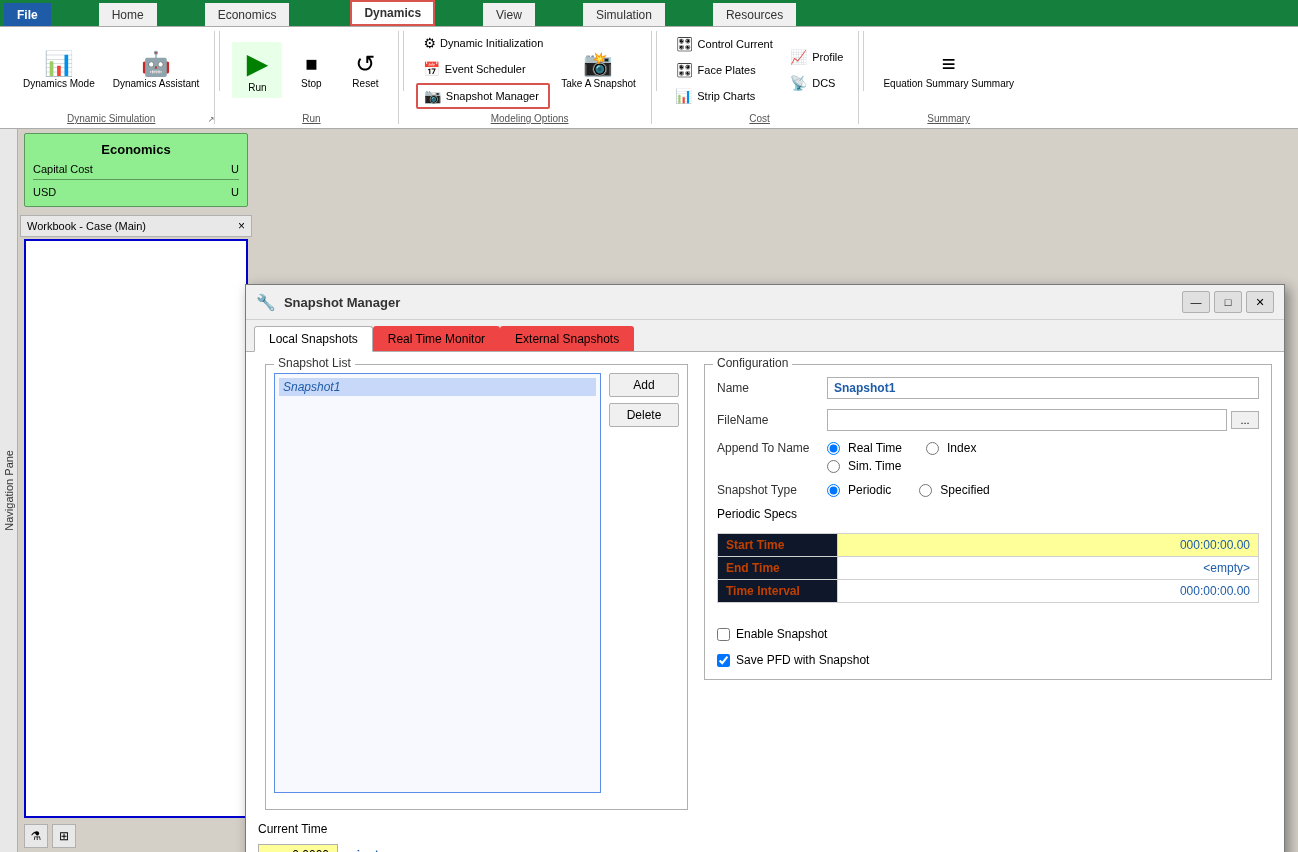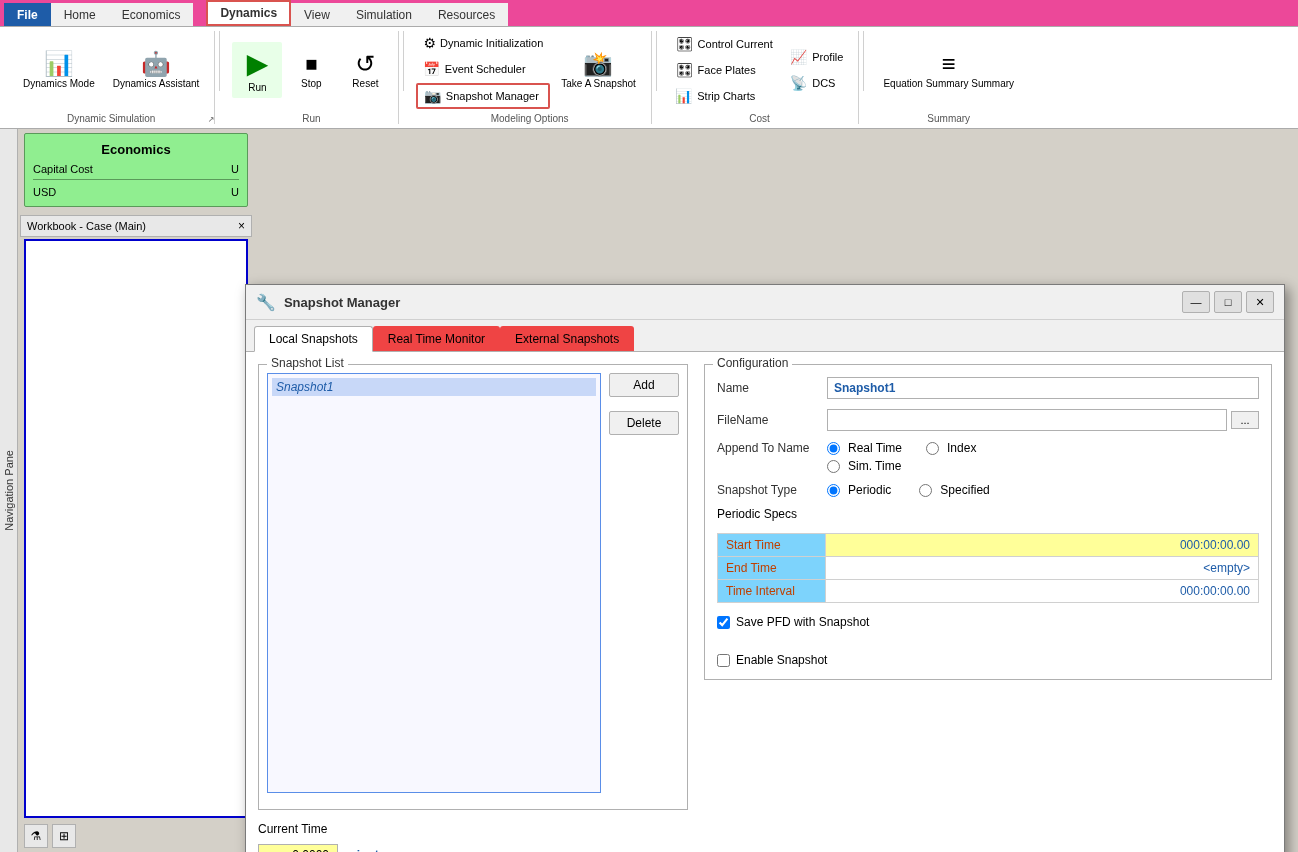--- a/index.html
+++ b/index.html
@@ -3,30 +3,30 @@
   <meta charset="utf-8">
   <style>
     * { box-sizing: border-box; margin: 0; padding: 0; }
     body { font-family: 'Segoe UI', Tahoma, Geneva, Verdana, sans-serif; font-size: 12px; background: #d4d0c8; overflow: hidden; width: 1298px; height: 852px; }
 
     
     .app-container { display: flex; flex-direction: column; height: 852px; width: 1298px; }
 
     
     .ribbon { background: #f0f0f0; border-bottom: 1px solid #ababab; }
-    .ribbon-tabs { display: flex; align-items: flex-end; background: #ec4899; padding-left: 4px; }
+    .ribbon-tabs { display: flex; align-items: flex-end; background: #15803d; padding-left: 4px; gap: 48px; }
     .ribbon-tab { padding: 4px 12px; font-size: 12px; cursor: pointer; border: 1px solid transparent; border-bottom: none; background: #f0f0f0; color: #333; }
     .ribbon-tab.active { background: #fff; border-color: #ababab; border-bottom: 1px solid #fff; color: #333; font-weight: bold; margin-left: 13px; }
     .ribbon-tab.file { background: #1e5ca8; color: #fff; border-color: #1e5ca8; font-weight: bold; }
     .ribbon-tab.dynamics-active { border: 2px solid #d9534f; color: #333; }
 
     .ribbon-content { background: #fff; border-top: 1px solid #ababab; padding: 4px 8px; display: flex; align-items: stretch; min-height: 88px; }
     .ribbon-group { display: flex; flex-direction: column; align-items: center; padding: 0 8px; border-right: 1px solid #d0d0d0; min-width: 60px; }
     .ribbon-group:last-child { border-right: none; }
-    .ribbon-group-label { font-size: 10px; color: #555; margin-top: auto; padding-top: 4px; text-align: center; }
+    .ribbon-group-label { font-size: 10px; color: #555; margin-top: auto; padding-top: 4px; text-align: center; text-decoration: underline; }
     .ribbon-group-items { display: flex; align-items: center; gap: 4px; flex: 1; }
 
     .ribbon-btn { display: flex; flex-direction: column; align-items: center; justify-content: center; padding: 4px 6px; cursor: pointer; border: 1px solid transparent; border-radius: 2px; min-width: 50px; }
     .ribbon-btn .icon { font-size: 24px; line-height: 1; }
     .ribbon-btn .btn-label { font-size: 10px; text-align: center; margin-top: 2px; }
 
     .ribbon-btn-small { display: flex; align-items: center; gap: 4px; padding: 3px 6px; cursor: pointer; border: 1px solid transparent; border-radius: 2px; font-size: 11px; white-space: nowrap; }
     .ribbon-btn-small .icon-sm { font-size: 14px; }
 
     .ribbon-btn-highlighted { border: 2px solid #d9534f !important; }
@@ -68,28 +68,28 @@
 
     
     .dialog-tabs { display: flex; background: #f0f0f0; border-bottom: 1px solid #b0b0b0; padding: 0 8px; padding-top: 6px; }
     .dialog-tab { padding: 5px 14px; font-size: 12px; cursor: pointer; border: 1px solid transparent; border-bottom: none; background: #ef4444; border-radius: 3px 3px 0 0; }
     .dialog-tab.active { background: #fff; border-color: #b0b0b0; border-bottom: 1px solid #fff; margin-bottom: -1px; }
 
     .dialog-body { background: #fff; padding: 12px; display: flex; gap: 16px; min-height: 600px; }
 
     
     .snapshot-list-section { width: 430px; flex-shrink: 0; }
-    .section-group { border: 1px solid #b0b0b0; padding: 8px; position: relative; }
+    .section-group { border: 1px solid #b0b0b0; padding: 8px; position: relative; margin-left: 7px; }
     .section-group-legend { position: absolute; top: -9px; left: 8px; background: #fff; padding: 0 4px; font-size: 12px; color: #333; }
 
     .snapshot-list-box { border: 1px solid #5a8ee8; background: #f8f8ff; min-height: 420px; margin-bottom: 8px; padding: 4px; }
     .snapshot-item { color: #1e5ca8; font-style: italic; cursor: pointer; padding: 2px 4px; }
     .snapshot-item.selected { background: #c8d8f8; }
 
-    .btn-group { display: flex; flex-direction: column; gap: 14px; float: right; }
+    .btn-group { display: flex; flex-direction: column; gap: 6px; float: right; }
     .std-btn { background: #f0f0f0; border: 1px solid #b0b0b0; padding: 4px 16px; font-size: 12px; cursor: pointer; border-radius: 2px; min-width: 70px; text-align: center; }
 
     
     .bottom-section { margin-top: 12px; }
     .current-time-row { display: flex; align-items: center; gap: 8px; margin-bottom: 8px; font-size: 12px; }
     .time-value { background: #ffff99; border: 1px solid #b0b0b0; padding: 3px 8px; min-width: 80px; text-align: right; font-size: 12px; }
     .time-unit { color: #1e5ca8; font-weight: bold; }
 
     
     .config-section { flex: 1; }
@@ -102,21 +102,21 @@
     .config-input.name-field { color: #1e5ca8; font-weight: bold; }
     .config-browse-btn { background: #f0f0f0; border: 1px solid #b0b0b0; padding: 2px 6px; cursor: pointer; font-size: 11px; margin-left: 4px; min-width: 28px; }
 
     .radio-group { display: flex; flex-direction: column; gap: 4px; }
     .radio-row { display: flex; align-items: center; gap: 8px; }
     .radio-row input[type=radio] { margin: 0; }
 
     
     .periodic-table { border: 1px solid #b0b0b0; border-collapse: collapse; width: 100%; margin-top: 6px; }
     .periodic-table td { border: 1px solid #d0d0d0; padding: 4px 8px; font-size: 12px; }
-    .periodic-table td:first-child { background: #7dd3fc; color: #c04000; width: 108px; }
+    .periodic-table td:first-child { background: #0f172a; color: #c04000; width: 120px; font-weight: bold; }
     .periodic-table td:last-child { text-align: right; color: #1e5ca8; background: #fff; }
     .periodic-table td.yellow-bg { background: #ffff99; }
     .periodic-table td.empty-val { color: #1e5ca8; }
 
     .checkbox-row { display: flex; align-items: center; gap: 6px; margin-top: 12px; font-size: 12px; }
 
     
     .ribbon-sep { width: 1px; background: #d0d0d0; height: 60px; margin: 0 4px; }
 
     .nav-pane-vertical { width: 18px; background: #e8e8e8; border-right: 1px solid #b0b0b0; display: flex; align-items: center; justify-content: center; cursor: pointer; }
@@ -392,29 +392,29 @@
                     <td class="empty-val">&lt;empty&gt;</td>
                   </tr>
                   <tr>
                     <td>Time Interval</td>
                     <td>000:00:00.00</td>
                   </tr>
                 </tbody>
                   </table>
               </div>
 
+              <div class="checkbox-row" style="margin-top: 24px;">
+                <input type="checkbox" id="enable_snap" style="">
+                <label for="enable_snap">Enable Snapshot</label>
+              </div>
+
               <div class="checkbox-row">
                 <input type="checkbox" id="save_pfd" checked="" style="">
                 <label for="save_pfd">Save PFD with Snapshot</label>
               </div>
 
-              <div class="checkbox-row" style="margin-top: 24px;">
-                <input type="checkbox" id="enable_snap" style="">
-                <label for="enable_snap">Enable Snapshot</label>
-              </div>
-
             </div>
           </div>
         </div>
       </div>
     </div>
   </div>
 </div>
 
 </body></html>

